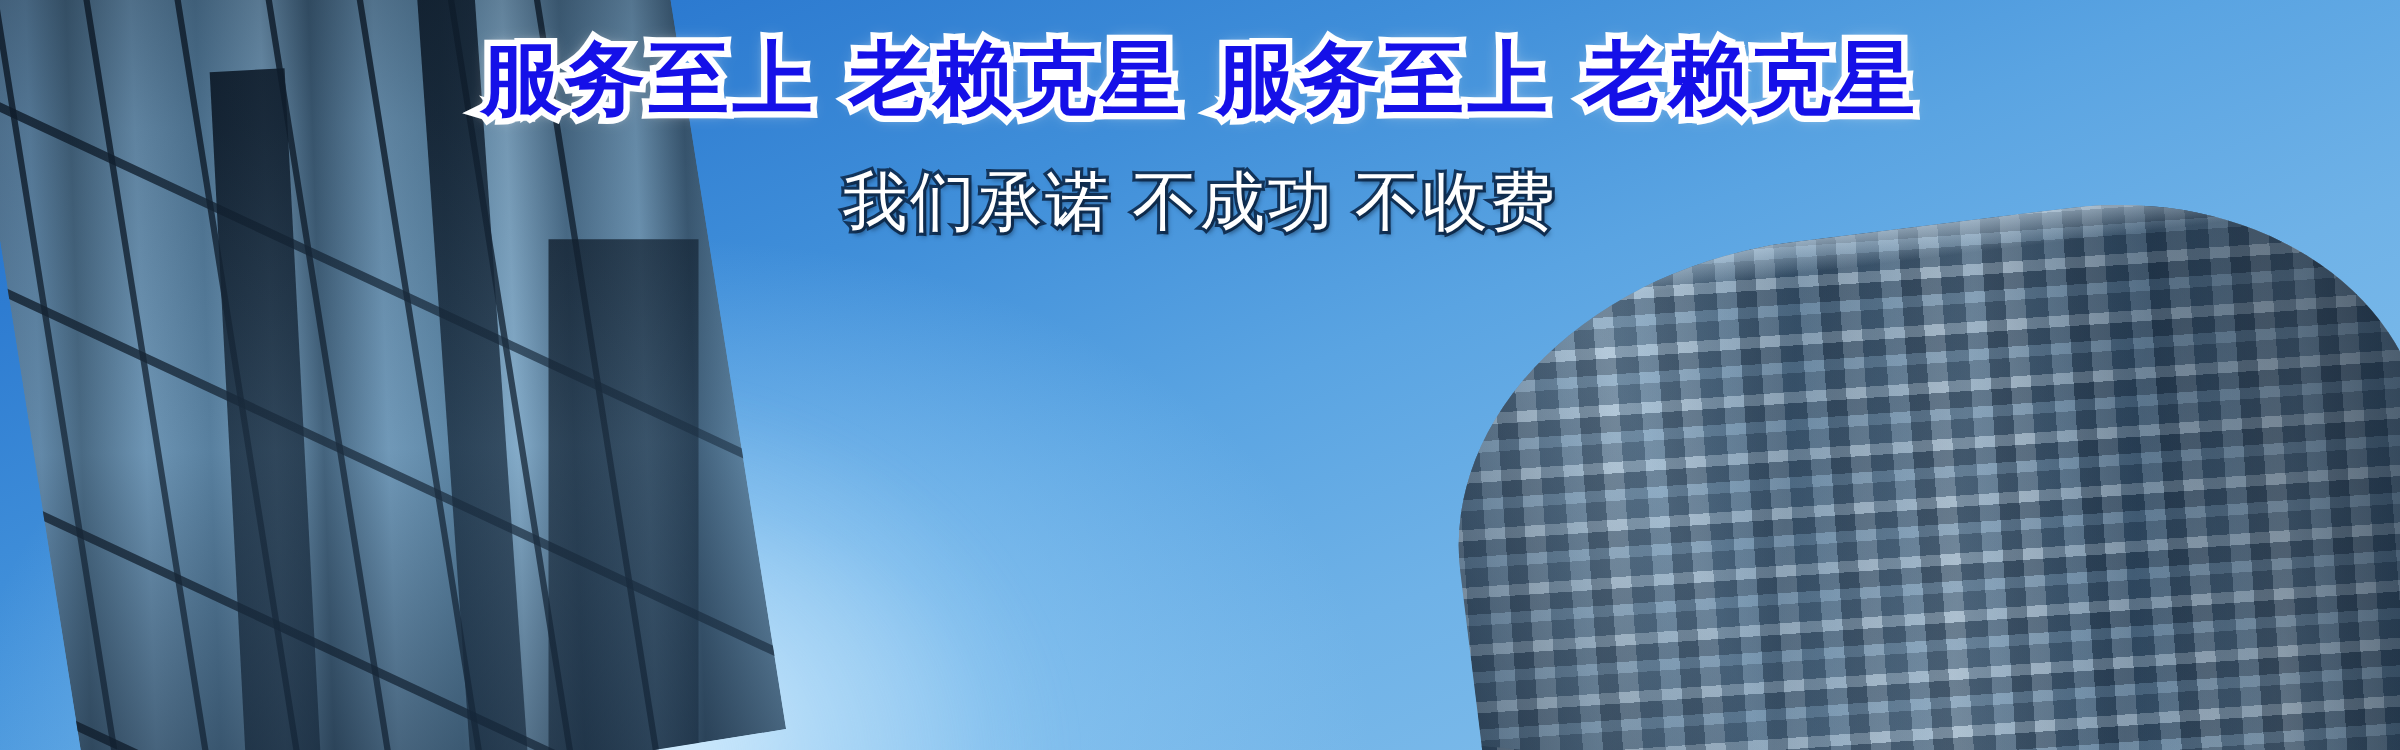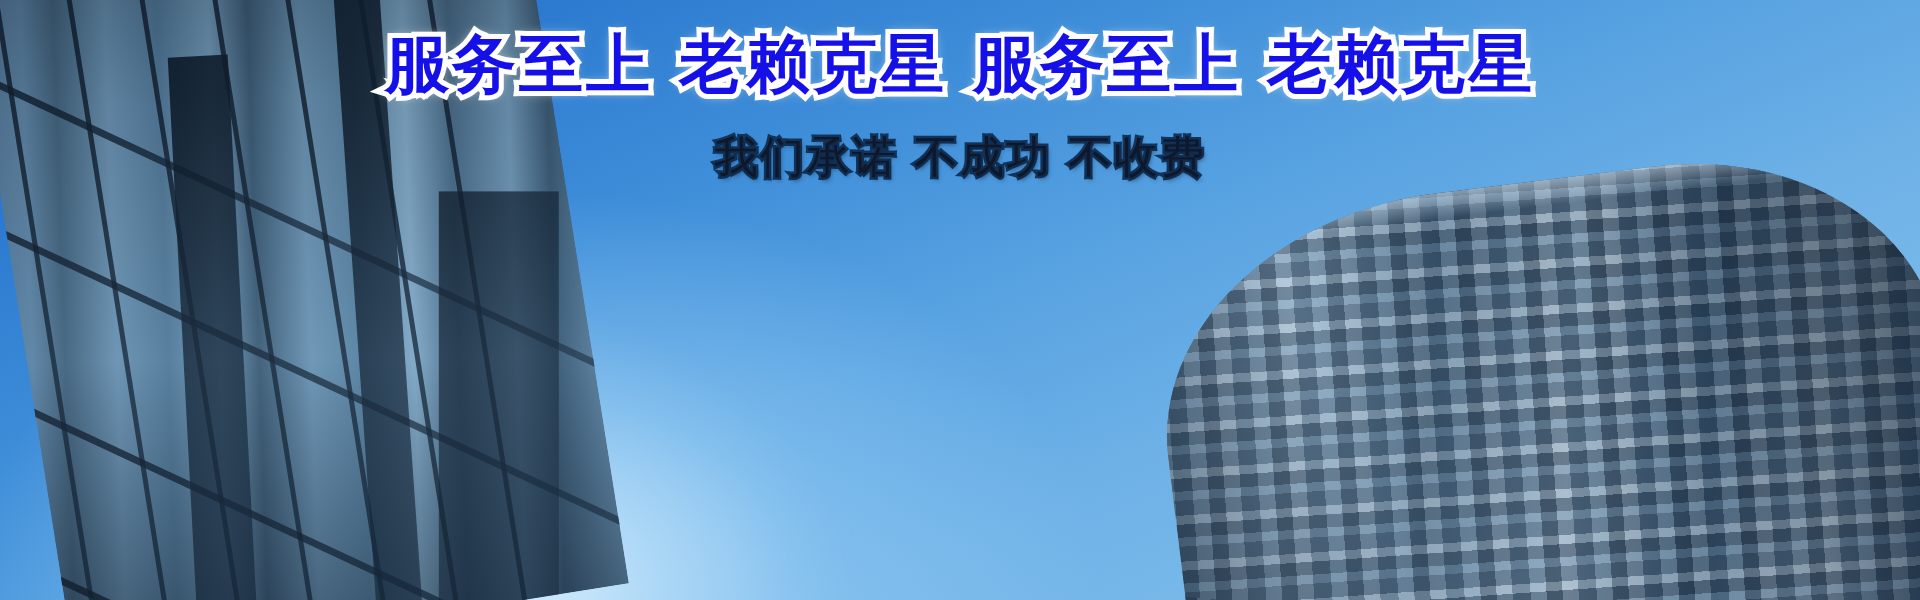--- a/index.html
+++ b/index.html
@@ -160,27 +160,27 @@
     color:#1510e8;
     font-family:"DejaVu Sans","Liberation Sans",sans-serif;
     -webkit-text-stroke:10px #ffffff;
     paint-order:stroke fill;
     text-shadow:0 0 8px rgba(255,255,255,.85), 0 0 14px rgba(255,255,255,.5);
   }
   .subhead .gap{ display:inline-block; width:26px; }
 
   .tagline{
     margin-top:40px;
-    font-size:44px;
+    font-size:52px;
     font-weight:normal;
     line-height:1;
     letter-spacing:2px;
     white-space:nowrap;
-    color:#0f172a;
-    font-family:Liberation Serif, serif;
+    color:#ffffff;
+    font-family:Liberation Sans, sans-serif;
     -webkit-text-stroke:5px #13355c;
     paint-order:stroke fill;
     text-shadow:2px 3px 4px rgba(8,26,48,.55);
   }
   .tagline .gap{ display:inline-block; width:16px; }
 </style>
 </head>
 <body>
 
 <div id="banner">

